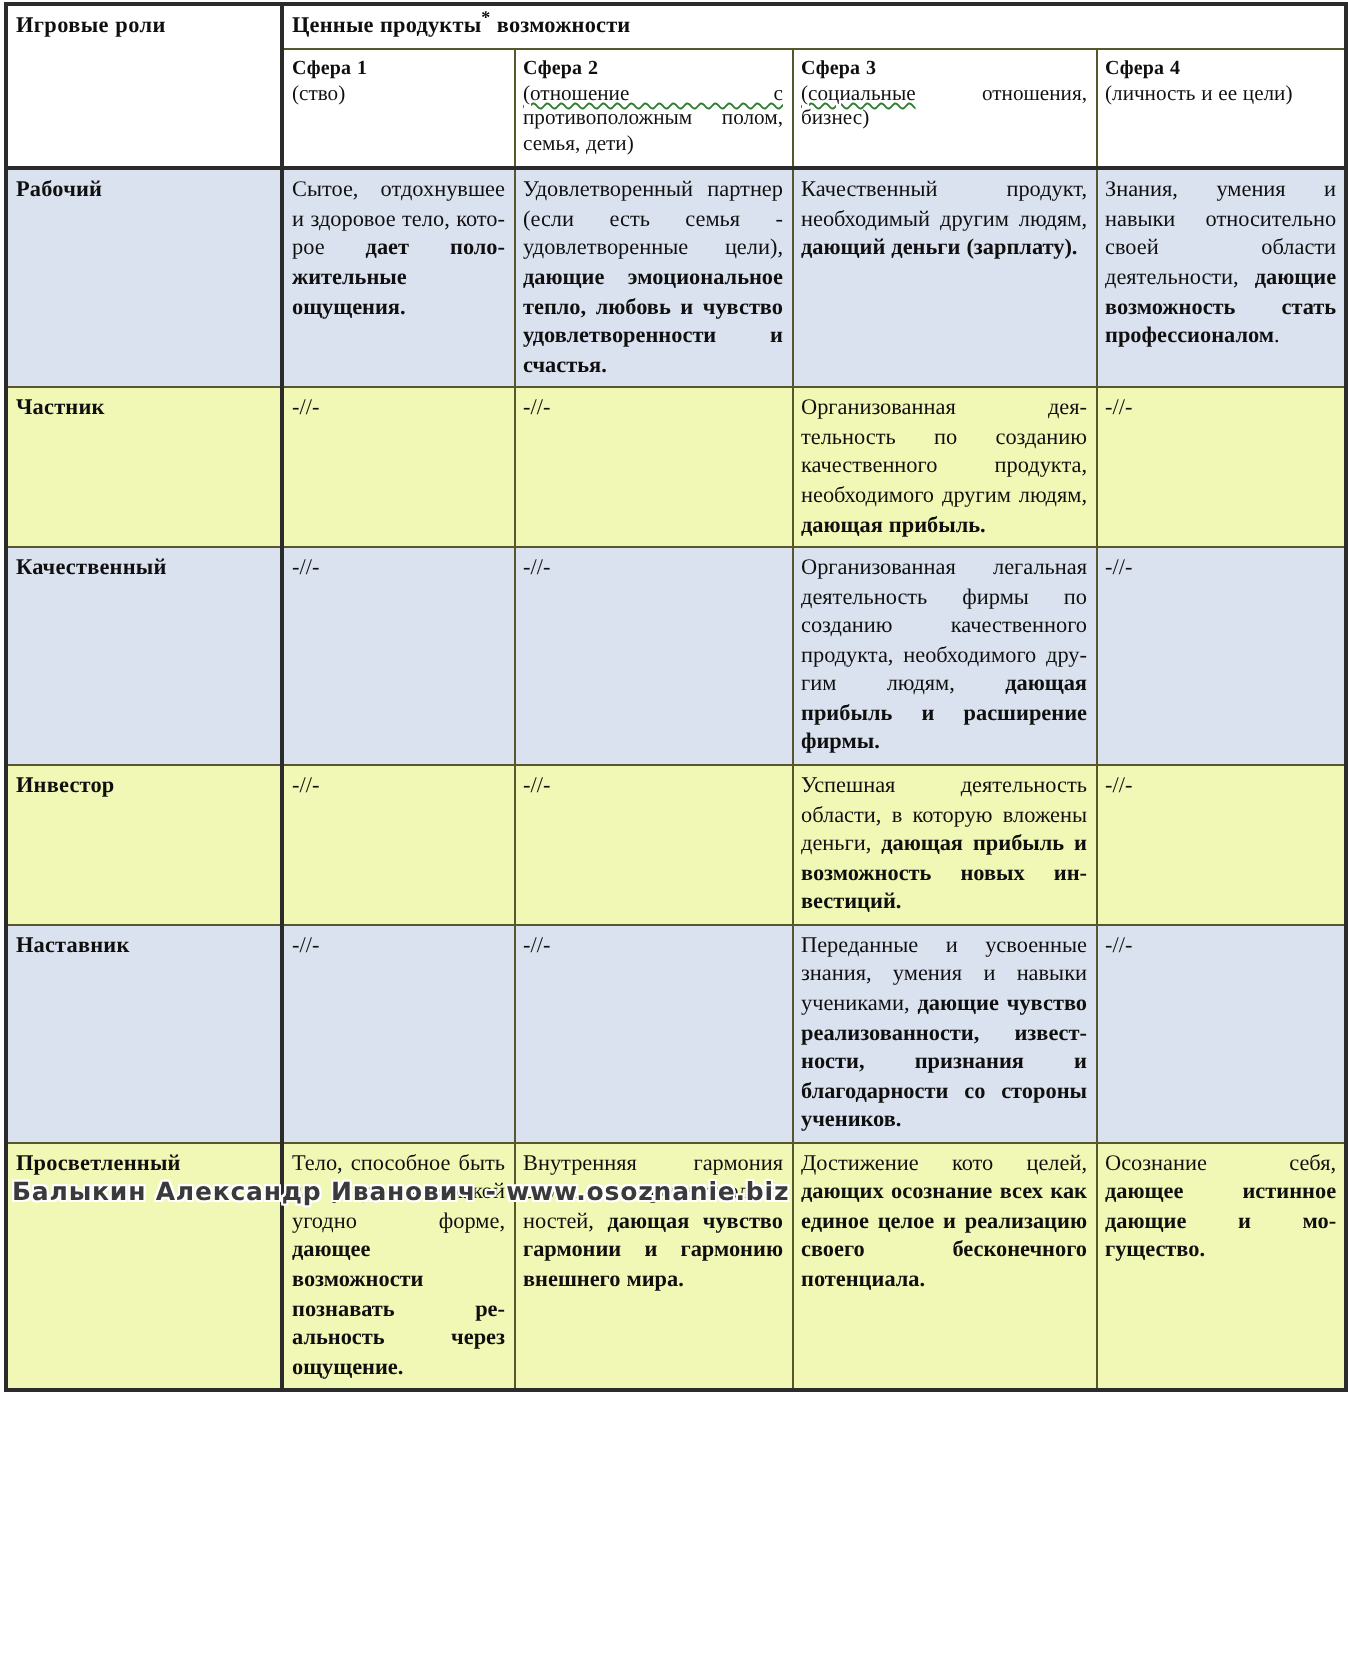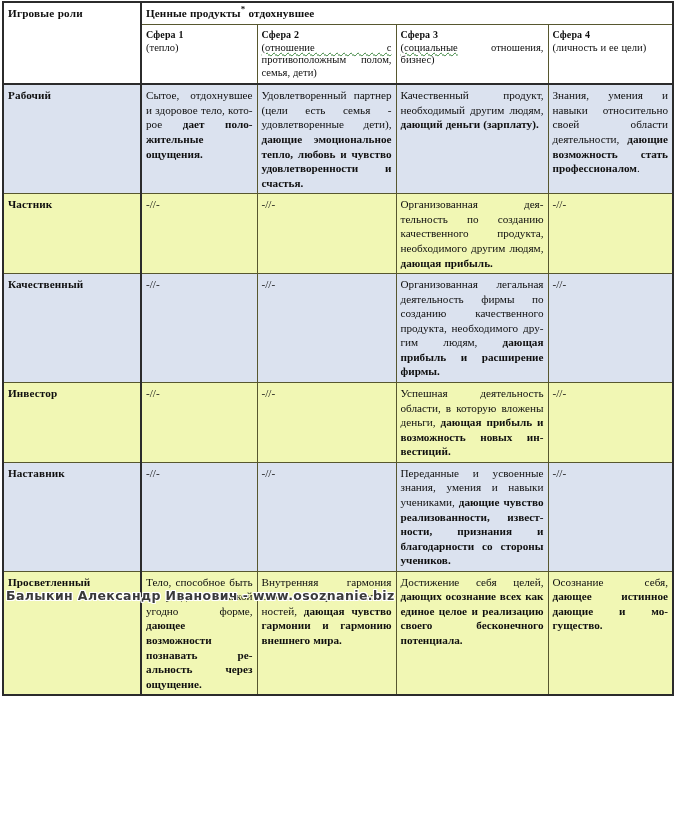--- a/index.html
+++ b/index.html
@@ -158,46 +158,46 @@
     <colgroup>
       <col class="c0">
         <col class="c1">
         <col class="c2">
         <col class="c3">
         <col class="c4">
     </colgroup>
     <thead>
       <tr>
         <th class="rolehead" rowspan="2">Игровые роли</th>
-        <th class="banner" colspan="4"><span>Ценные продукты</span><span class="sup">*</span><span> отдохнувшее</span></th>
+        <th class="banner" colspan="4"><span>Ценные продукты</span><span class="sup">*</span><span> возможности</span></th>
       </tr>
       <tr>
         <th class="sphere">
           <span class="sname">Сфера 1</span>
-          <span class="ssub"><span class="wavy"></span><span>(тепло)</span></span>
+          <span class="ssub"><span class="wavy"></span><span>(ство)</span></span>
         </th>
         <th class="sphere">
           <span class="sname">Сфера 2</span>
           <span class="ssub"><span class="wavy">(отношение с</span><span> противоположным полом, семья, дети)</span></span>
         </th>
         <th class="sphere">
           <span class="sname">Сфера 3</span>
           <span class="ssub"><span class="wavy">(социальные</span><span> отношения, бизнес)</span></span>
         </th>
         <th class="sphere">
           <span class="sname">Сфера 4</span>
           <span class="ssub"><span class="wavy"></span><span>(личность и ее цели)</span></span>
         </th>
       </tr>
     </thead>
     <tbody id="tbody">
         <tr class="blue">
           <td class="role">Рабочий</td>
           <td class="cell"><span>Сытое, отдохнувшее и здоровое тело, кото­рое </span><b>дает поло­жительные ощущения.</b><span></span></td>
-          <td class="cell"><span>Удовлетворенный партнер (цели есть семья - удовлетво­ренные дети), </span><b>даю­щие эмоциональное тепло, любовь и чувство удовлетво­ренности и счастья.</b><span></span></td>
+          <td class="cell"><span>Удовлетворенный партнер (если есть семья - удовлетво­ренные цели), </span><b>даю­щие эмоциональное тепло, любовь и чувство удовлетво­ренности и счастья.</b><span></span></td>
           <td class="cell"><span>Качественный продукт, необходимый другим людям, </span><b>дающий день­ги (зарплату).</b><span></span></td>
           <td class="cell"><span>Знания, умения и навыки относи­тельно своей об­ласти деятельно­сти, </span><b>дающие возможность стать профес­сионалом</b><span>.</span></td>
         </tr>
         <tr class="yellow">
           <td class="role">Частник</td>
           <td class="dash">-//-</td>
           <td class="dash">-//-</td>
           <td class="cell"><span>Организованная дея­тельность по созданию качественного продук­та, необходимого дру­гим людям, </span><b>дающая прибыль.</b><span></span></td>
           <td class="dash">-//-</td>
         </tr>
@@ -219,20 +219,20 @@
           <td class="role">Наставник</td>
           <td class="dash">-//-</td>
           <td class="dash">-//-</td>
           <td class="cell"><span>Переданные и усвоен­ные знания, умения и навыки учениками, </span><b>дающие чувство реа­лизованности, извест­ности, признания и благодарности со сто­роны учеников.</b><span></span></td>
           <td class="dash">-//-</td>
         </tr>
         <tr class="yellow r-last">
           <td class="role">Просветленный</td>
           <td class="cell"><span>Тело, способное быть где угодно и в какой угодно форме, </span><b>дающее возможности познавать ре­альность через ощущение.</b><span></span></td>
           <td class="cell"><span>Внутренняя гармония своих противополож­ностей, </span><b>дающая чув­ство гармонии и гармонию внешнего мира.</b><span></span></td>
-          <td class="cell"><span>Достижение себя це­лей, </span><b>дающих осозна­ние всех как единое целое и реализацию своего бесконечного потенциала.</b><span></span></td>
+          <td class="cell"><span>Достижение кото це­лей, </span><b>дающих осозна­ние всех как единое целое и реализацию своего бесконечного потенциала.</b><span></span></td>
           <td class="cell"><span>Осознание себя, </span><b>дающее истин­ное дающие и мо­гущество.</b><span></span></td>
         </tr>
       </tbody>
   </table>
 
   <div id="watermark">Балыкин Александр Иванович - www.osoznanie.biz</div>
 </div>
 
 </body></html>

